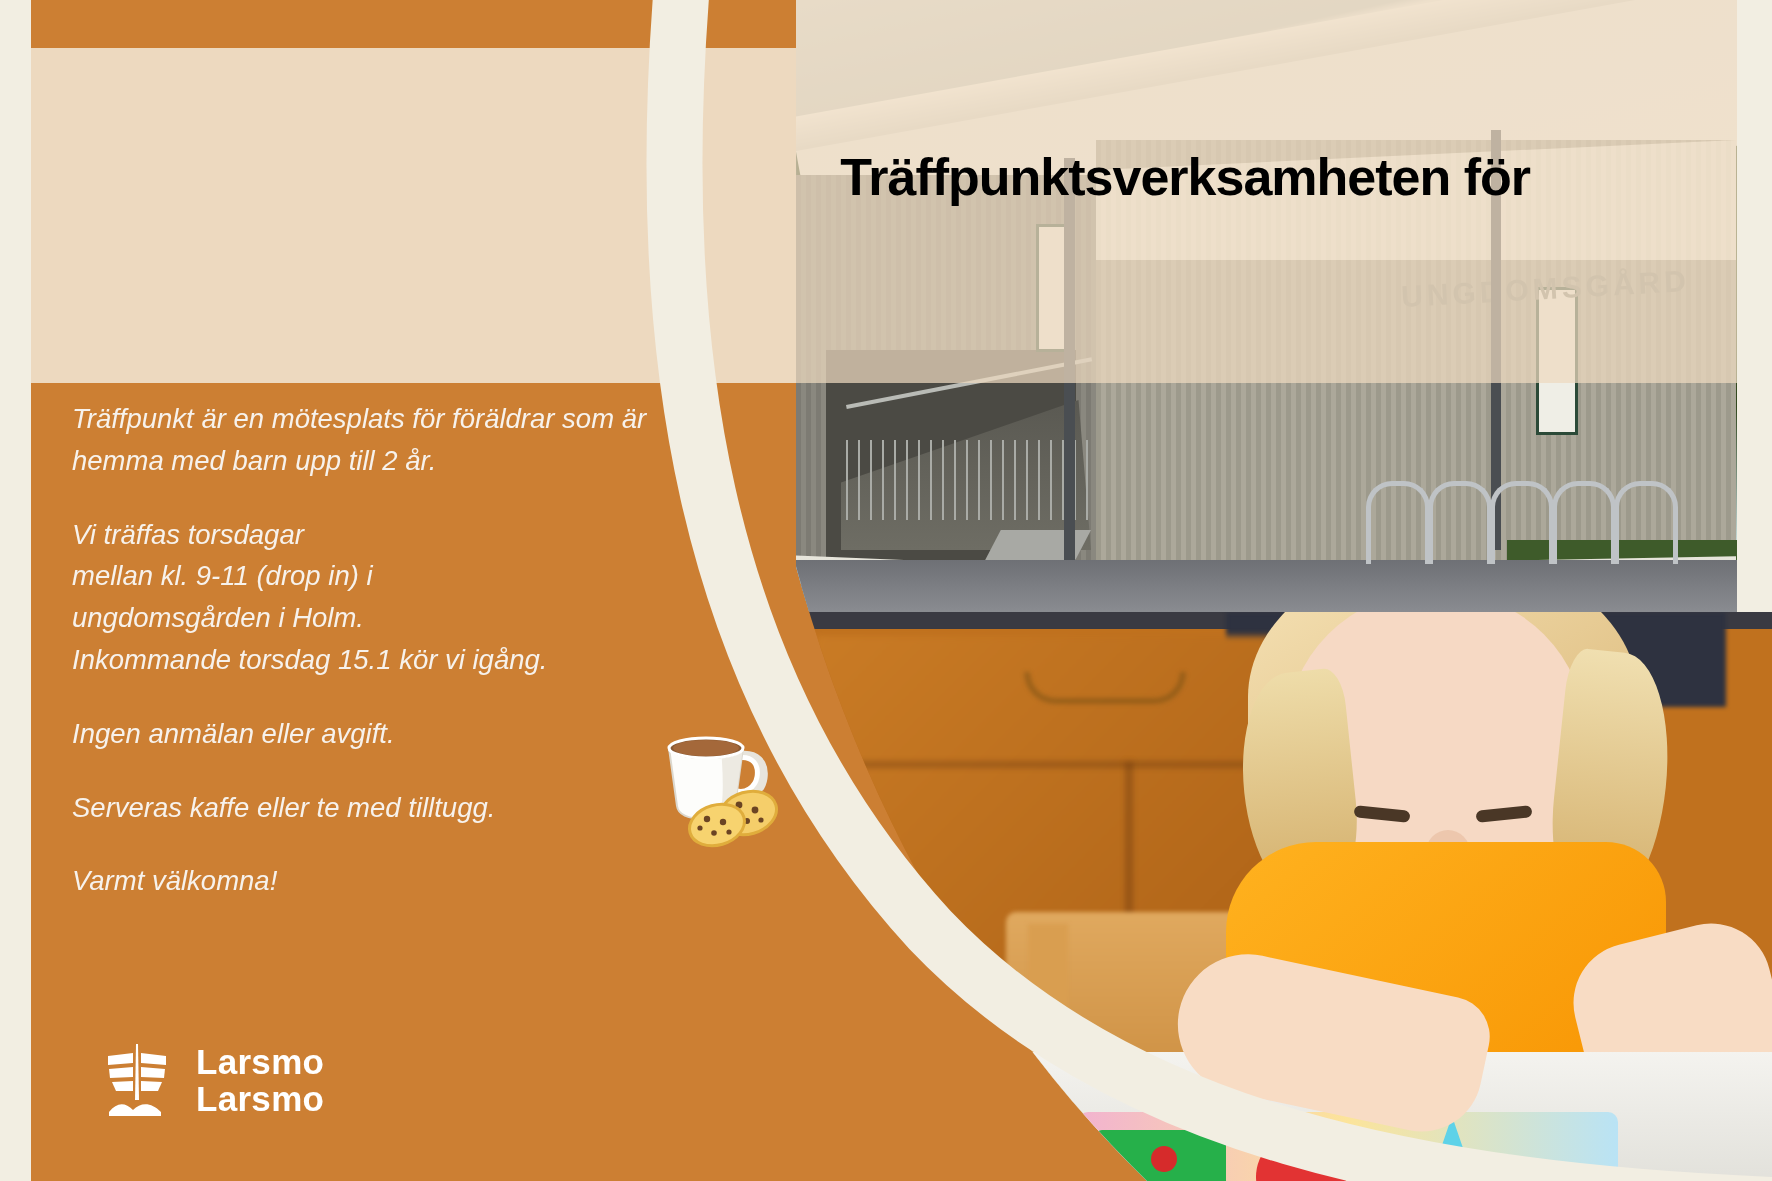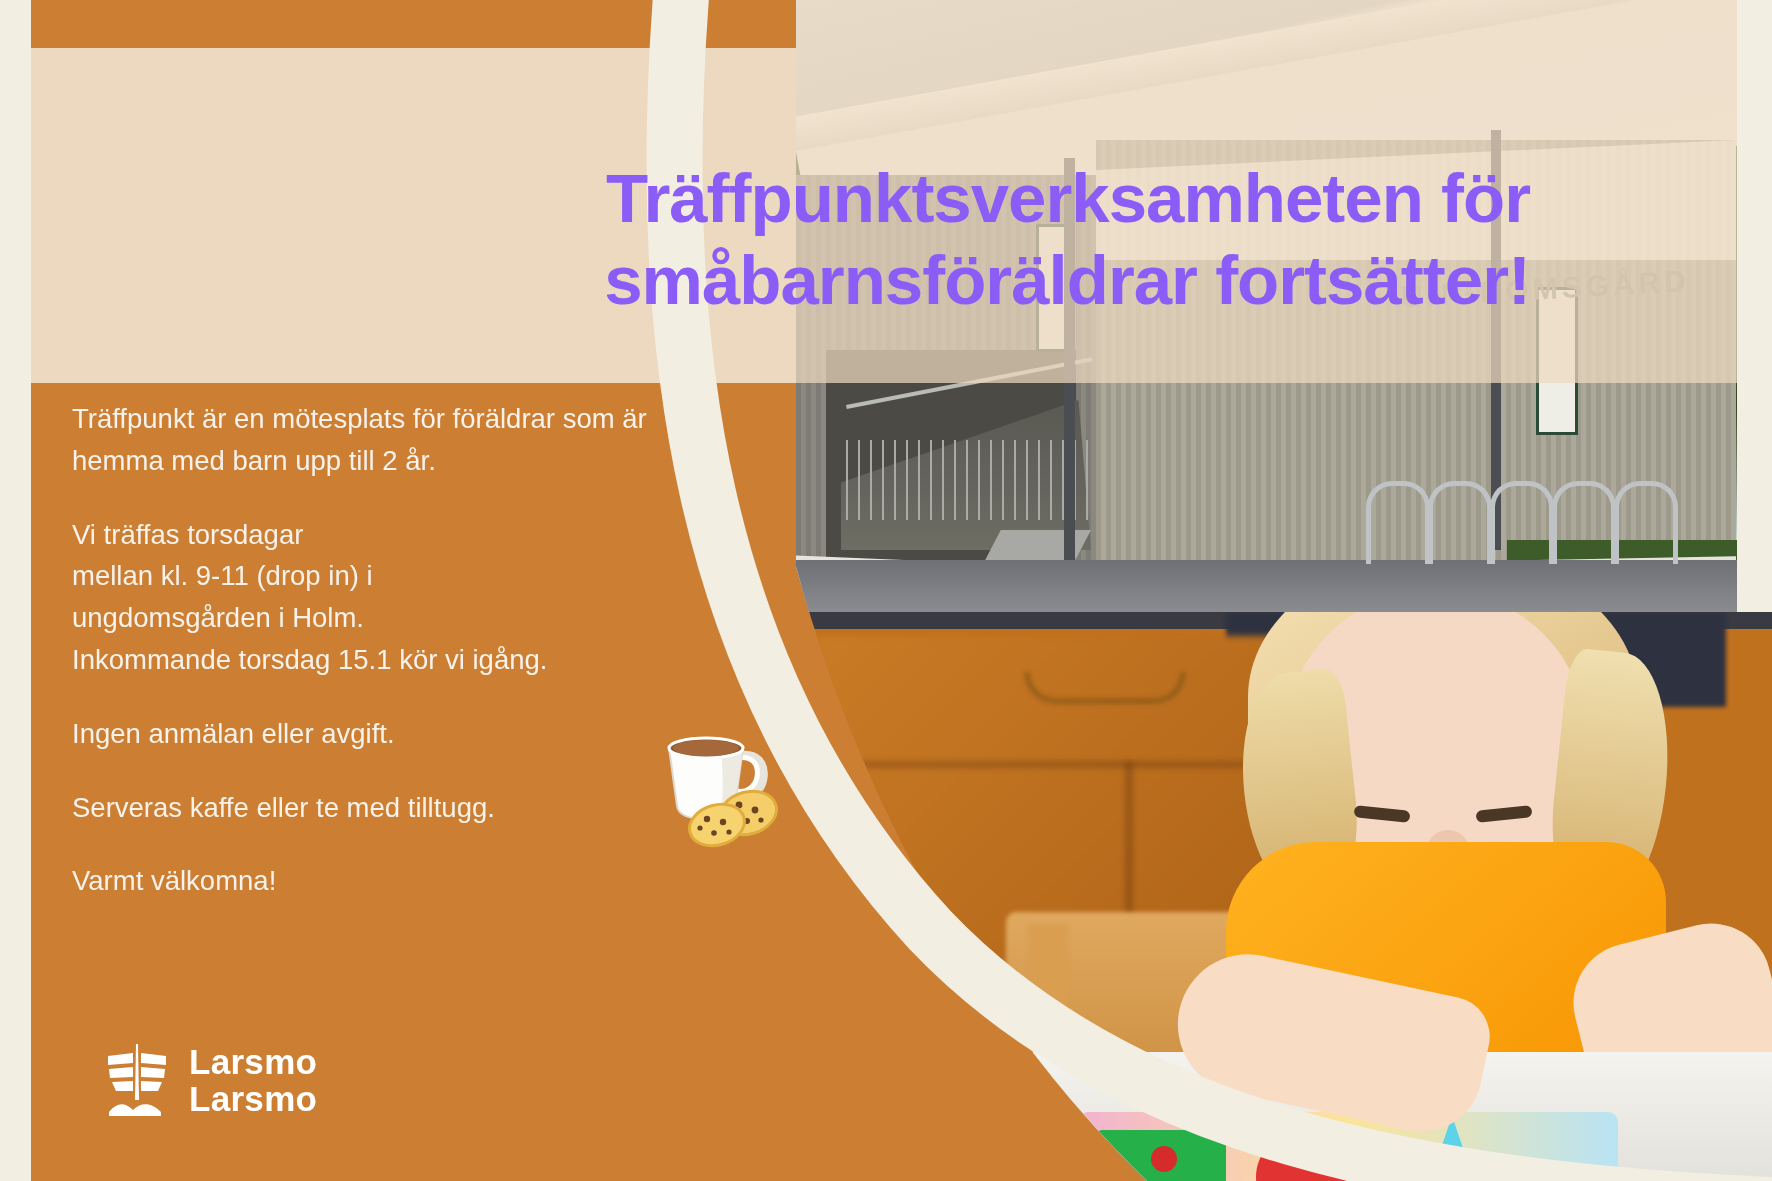--- a/index.html
+++ b/index.html
@@ -216,46 +216,46 @@
     position:absolute;left:0;top:0;width:1772px;height:1181px;z-index:20;
     pointer-events:none;
   }
   .curve-band svg{display:block;}
 
   
   .title{
     position:absolute;left:0;top:112px;width:1530px;
     z-index:40;
     text-align:right;
-    color:#8b5cf6;
+    color:#000000;
     font-weight:800;
-    font-size:69px;
+    font-size:52px;
     line-height:1.18;
     letter-spacing:-1px;
   }
   .title .l1{display:block;}
   .title .l2{display:block;}
 
   
   .body-copy{
     position:absolute;left:72px;top:398px;width:580px;z-index:40;
-    color:#F7F2EC;font-size:27.5px;line-height:1.52;font-weight:400;
+    color:#F7F2EC;font-size:27.5px;line-height:1.52;font-weight:400;font-style:italic;
   }
   .body-copy p{margin:0 0 32px 0;}
   .body-copy p:last-child{margin-bottom:0;}
 
   
   .coffee{
     position:absolute;left:655px;top:718px;width:130px;height:135px;z-index:45;
   }
 
   
   .logo{
     position:absolute;left:105px;top:1042px;z-index:45;
-    display:flex;align-items:center;gap:20px;
+    display:flex;align-items:center;gap:27px;
   }
   .logo-mark{width:64px;height:76px;flex:0 0 auto;}
   .logo-text{
     color:#FFFFFF;font-weight:700;font-size:35px;line-height:1.06;letter-spacing:.3px;
   }
   .logo-text span{display:block;}
 </style>
 </head>
 <body>
 
@@ -338,21 +338,20 @@
       <path d="M 640 -40 C 600 360 660 720 900 980 C 1080 1170 1380 1240 1772 1255 L 1772 1300 L 600 1300 Z" fill="none"></path>
       <rect x="0" y="0" width="31" height="1181" fill="#F2EEE2"></rect>
       <path d="M 1737 0 L 1772 0 L 1772 612 L 1737 612 Z" fill="#F2EEE2"></path>
     </svg>
   </div>
 
   <div class="left-margin"></div>
 
   <h1 class="title">
     <span class="l1">Träffpunktsverksamheten för</span>
-    <span class="l2">småbarnsföräldrar fortsätter!</span>
   </h1>
 
   <div class="body-copy">
     <p>Träffpunkt  är en mötesplats för föräldrar som är hemma med barn upp till 2 år.</p>
     <p>
       <span>Vi träffas torsdagar</span><br>
       <span>mellan kl. 9-11 (drop in) i</span><br>
       <span>ungdomsgården i Holm.</span><br>
       <span>Inkommande torsdag 15.1 kör vi igång.</span>
     </p>

